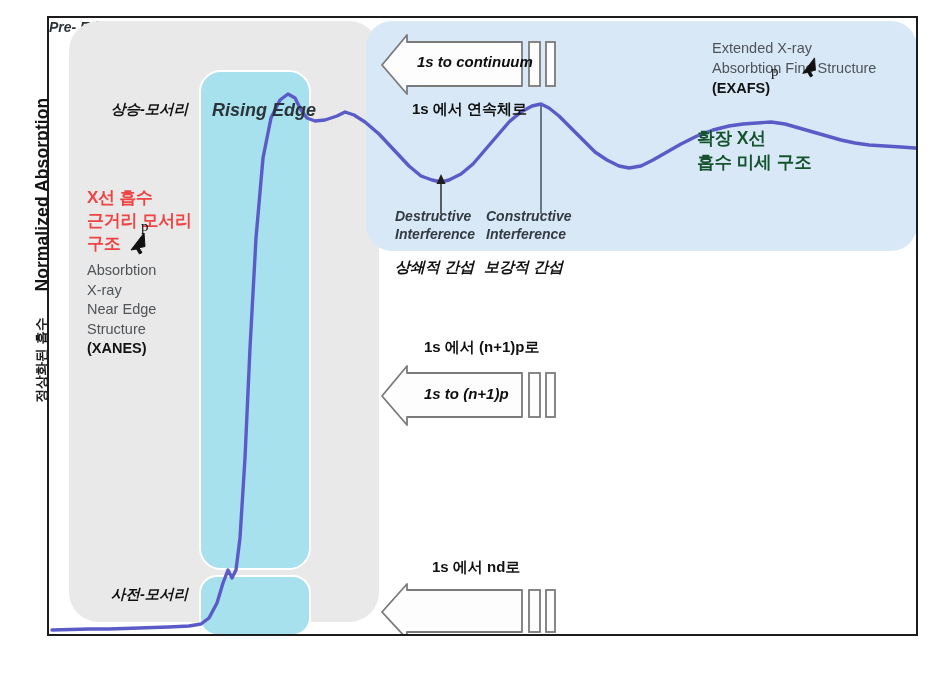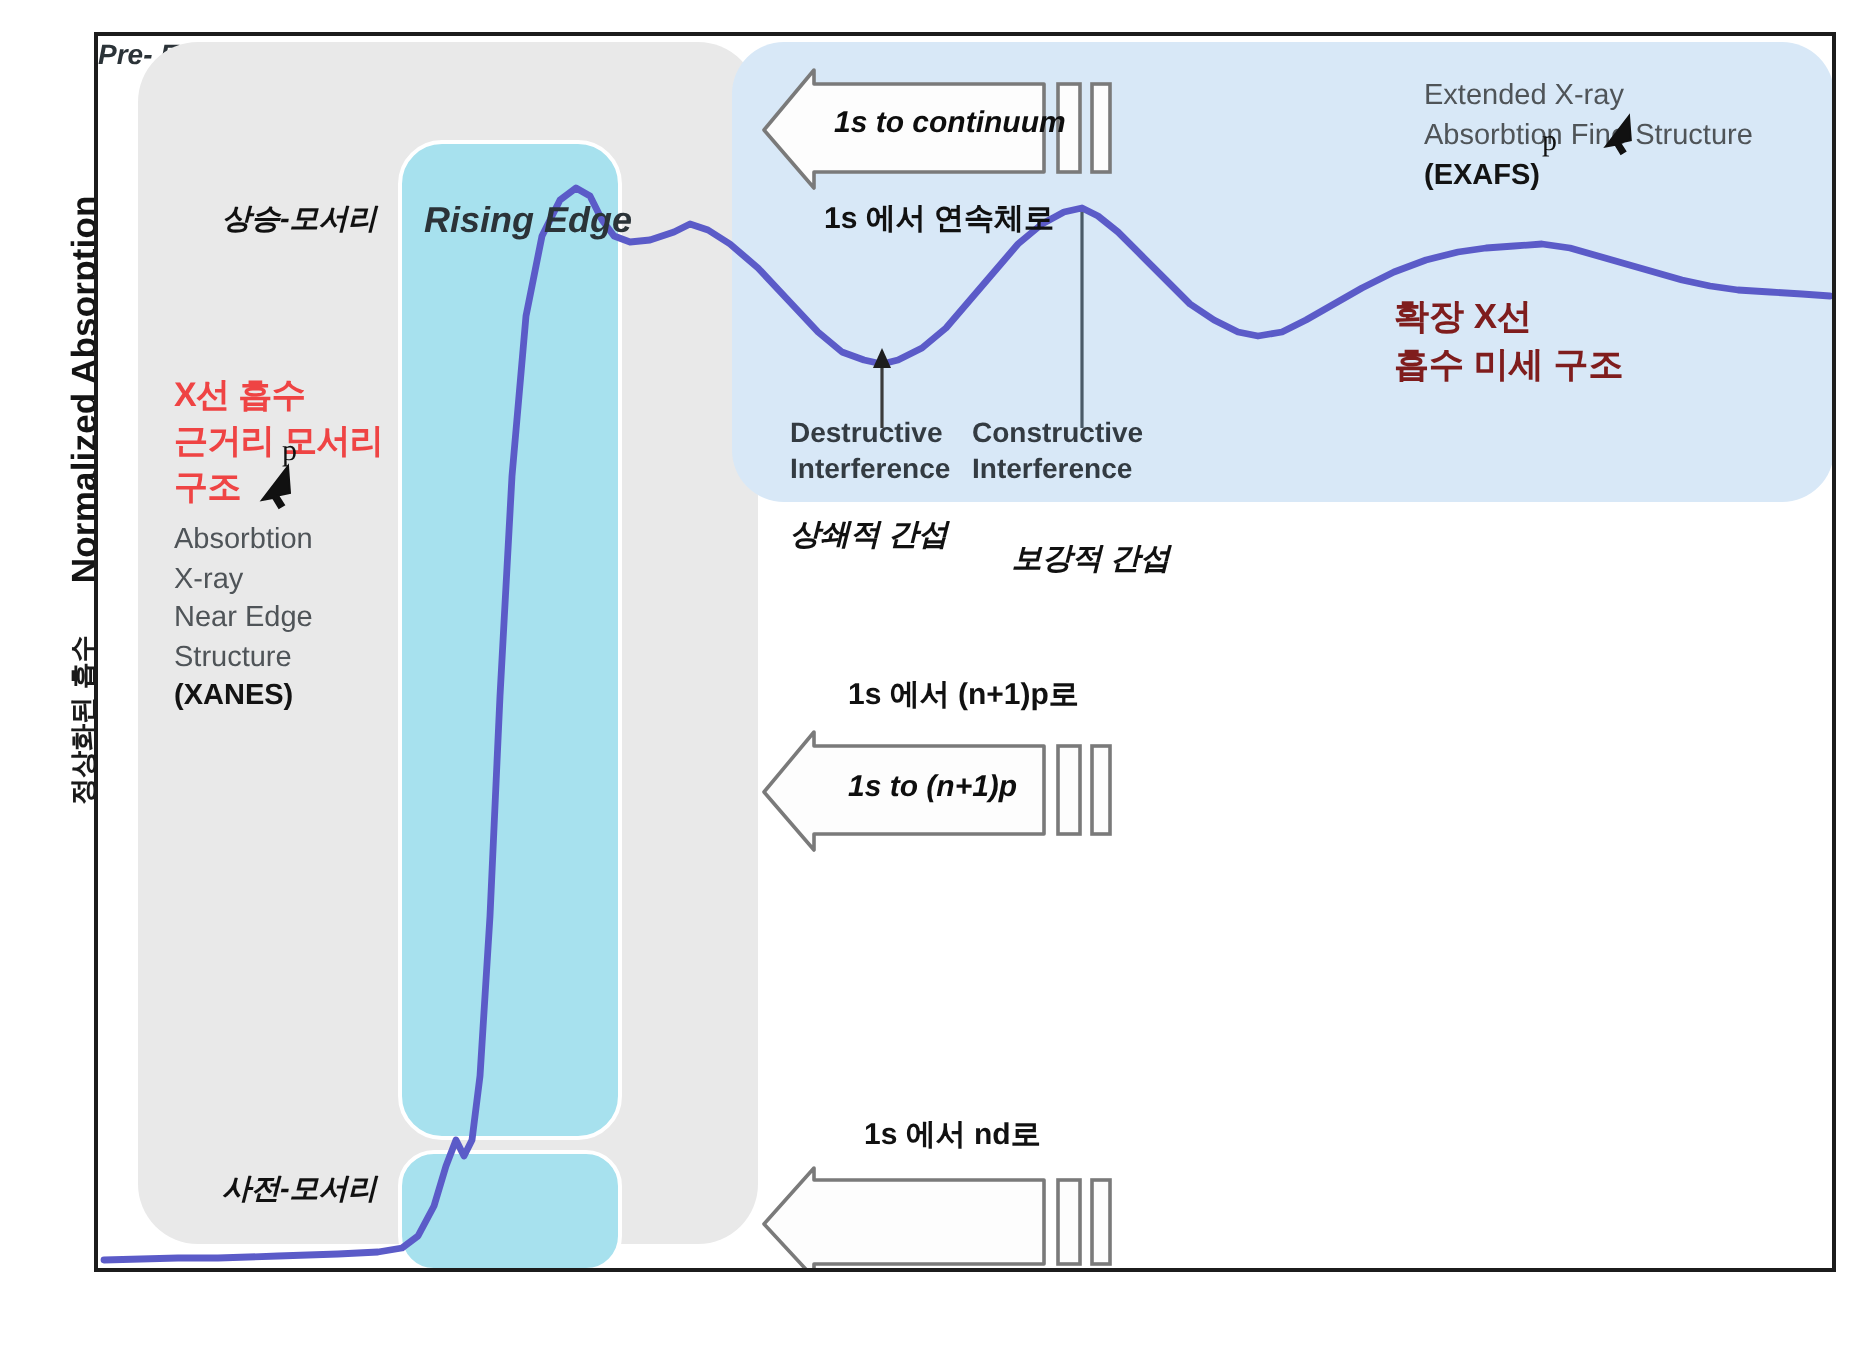--- a/index.html
+++ b/index.html
@@ -127,39 +127,39 @@
   .exafs-en {
     font-size: 14.5px; color: #4f5458; line-height: 20px;
   }
   .exafs-en b { color: #131313; font-weight: bold; }
   .exafs-p {
     position: absolute; left: 722px; top: 45px;
     font-size: 15px; color: #111; font-family: "Liberation Serif", serif;
   }
   .exafs-ko {
     position: absolute; left: 648px; top: 108px;
-    font-size: 17.5px; font-weight: bold; color: #7f1d1d;
-    line-height: 24px; white-space: nowrap; margin-top: 20px;
+    font-size: 17.5px; font-weight: bold; color: #14532d;
+    line-height: 24px; white-space: nowrap;
   }
 
   
   .interf {
     position: absolute;
-    font-size: 14px; font-weight: bold;
+    font-size: 14px; font-style: italic; font-weight: bold;
     color: #333b42; line-height: 18px; white-space: nowrap;
   }
   .interf-ko {
     position: absolute;
     font-size: 15px; font-style: italic; font-weight: bold;
     color: #111; white-space: nowrap;
   }
   .destr-en { left: 346px; top: 189px; }
   .destr-ko { left: 346px; top: 240px; }
   .const-en { left: 437px; top: 189px; }
-  .const-ko { left: 457px; top: 240px; margin-top: 12px; }
+  .const-ko { left: 435px; top: 240px; }
 
   
   .callout { position: absolute; }
   .callout .cap-ko {
     position: absolute; white-space: nowrap;
     font-size: 15px; font-weight: bold; color: #111;
   }
   .callout .cap-en {
     position: absolute; white-space: nowrap;
     font-size: 15px; font-style: italic; font-weight: bold; color: #0e0e0e;

